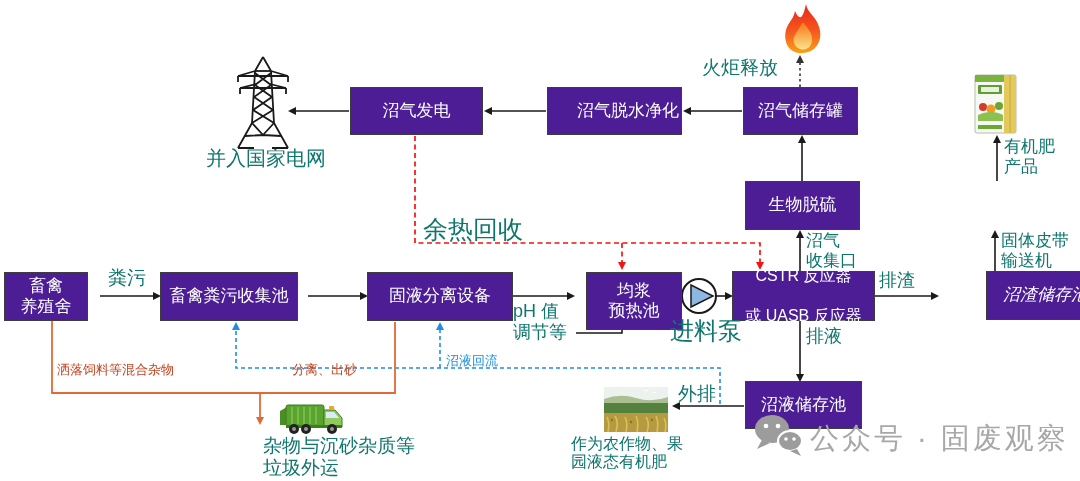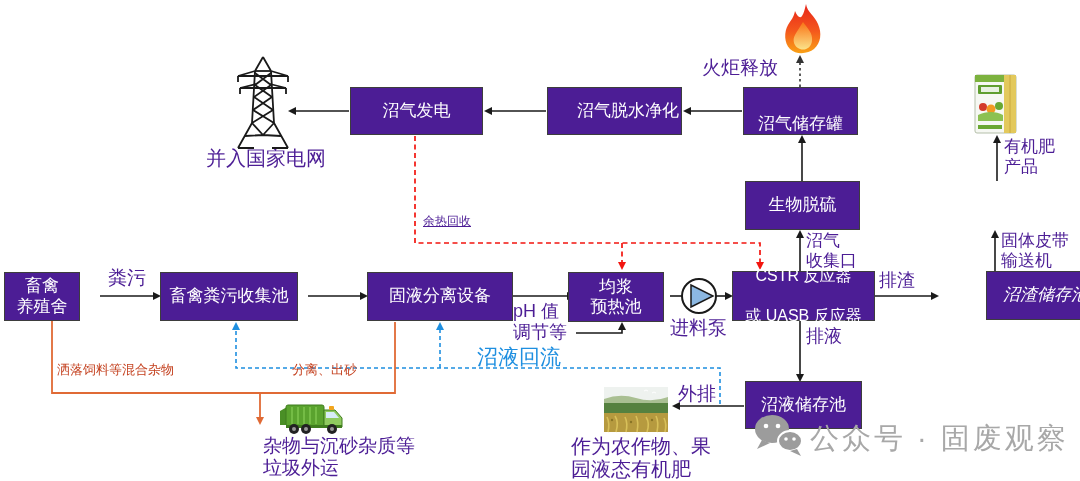--- a/index.html
+++ b/index.html
@@ -5,21 +5,21 @@
   html,body{margin:0;padding:0;background:#ffffff;}
   #canvas{
     position:relative;width:1080px;height:481px;background:#ffffff;overflow:hidden;
     font-family:"Liberation Sans","DejaVu Sans",sans-serif;
   }
   .box{
     position:absolute;background:#4c1d95;border:1.6px solid #3d3d3d;
     color:#ffffff;display:flex;flex-direction:column;align-items:center;justify-content:center;
     text-align:center;font-size:17px;line-height:1.18;box-sizing:border-box;white-space:nowrap;
   }
-  .lbl{position:absolute;color:#4c1d95;font-size:18px;line-height:1.15;white-space:nowrap;}
+  .lbl{position:absolute;color:#0f766e;font-size:18px;line-height:1.15;white-space:nowrap;}
   .lbl-big{font-size:20px;}
   .lbl-blue{color:#1e8fe0;}
   .lbl-orange{color:#c4411f;font-size:13px;}
   .lbl-sm2{font-size:17px;}
   .watermark{position:absolute;color:#a8a8a8;font-size:29px;letter-spacing:3px;white-space:nowrap;}
   svg{position:absolute;left:0;top:0;overflow:visible;}
   .icon{position:absolute;}
 </style>
 </head>
 <body>
@@ -89,85 +89,85 @@
       <path d="M260,393 L260,417"></path>
     </g>
     <polygon points="260,425 256,417 264,417" fill="#e06a35" stroke="none"></polygon>
 
     <g>
       <circle cx="699" cy="296" r="17" fill="#ffffff" stroke="#1a1a1a" stroke-width="2"></circle>
       <polygon points="691,285 691,307 713,296" fill="#8cb8e2" stroke="#1a1a1a" stroke-width="1.5"></polygon>
     </g>
   </svg>
 
-  <div class="box" style="left:4px;top:272px;width:76px;height:49px;">
+  <div class="box" style="left:4px;top:272px;width:84px;height:49px;">
     <span>畜禽</span>
     <span>养殖舍</span>
   </div>
   <div class="box" style="left:160px;top:272px;width:138px;height:49px;">
     <span>畜禽粪污收集池</span>
   </div>
   <div class="box" style="left:367px;top:272px;width:146px;height:49px;">
     <span>固液分离设备</span>
   </div>
-  <div class="box" style="left:568px;top:272px;width:96px;height:50px;">
+  <div class="box" style="left:586px;top:272px;width:96px;height:58px;">
     <span>均浆</span>
     <span>预热池</span>
   </div>
   <div class="box" style="left:732px;top:271px;width:143px;height:50px;font-size:16px;gap:21px;">
     <span>CSTR 反应器</span>
     <span>或 UASB 反应器</span>
   </div>
   <div class="box" style="left:986px;top:271px;width:119px;height:49px;font-style:italic;">
     <span>沼渣储存池</span>
   </div>
   <div class="box" style="left:745px;top:181px;width:115px;height:49px;">
     <span>生物脱硫</span>
   </div>
-  <div class="box" style="left:743px;top:87px;width:115px;height:48px;justify-content:flex-end;">
+  <div class="box" style="left:743px;top:87px;width:115px;height:48px;">
     <span>沼气储存罐</span>
   </div>
   <div class="box" style="left:547px;top:87px;width:135px;height:48px;padding-left:27px;">
     <span>沼气脱水净化</span>
   </div>
   <div class="box" style="left:350px;top:87px;width:133px;height:48px;">
     <span>沼气发电</span>
   </div>
   <div class="box" style="left:745px;top:381px;width:117px;height:48px;align-items:center;">
     <span>沼液储存池</span>
   </div>
 
   <div class="lbl" style="left:108px;top:267px;font-size:19px;">粪污</div>
   <div class="lbl lbl-big" style="left:206px;top:147px;">并入国家电网</div>
-  <div class="lbl" style="left:423px;top:215px;font-size:12px;text-decoration:underline;">余热回收</div>
+  <div class="lbl" style="left:423px;top:215px;font-size:25px;">余热回收</div>
   <div class="lbl" style="left:513px;top:301px;">
     <div>pH 值</div>
     <div>调节等</div>
   </div>
-  <div class="lbl" style="left:670px;top:317px;font-size:19px;">进料泵</div>
+  <div class="lbl" style="left:670px;top:317px;font-size:24px;">进料泵</div>
   <div class="lbl lbl-sm2" style="left:806px;top:231px;">
     <div>沼气</div>
     <div>收集口</div>
   </div>
   <div class="lbl" style="left:879px;top:270px;">排渣</div>
   <div class="lbl" style="left:806px;top:326px;">排液</div>
   <div class="lbl lbl-sm2" style="left:1001px;top:231px;">
     <div>固体皮带</div>
     <div>输送机</div>
   </div>
   <div class="lbl lbl-sm2" style="left:1004px;top:137px;">
     <div>有机肥</div>
     <div>产品</div>
   </div>
   <div class="lbl" style="left:702px;top:57px;font-size:19px;">火炬释放</div>
-  <div class="lbl lbl-blue" style="left:446px;top:345px;font-size:21px;margin-left:31px;">沼液回流</div>
+  <div class="lbl lbl-blue" style="left:446px;top:354px;font-size:13px;">沼液回流</div>
   <div class="lbl" style="left:678px;top:383px;font-size:19px;">外排</div>
   <div class="lbl lbl-orange" style="left:57px;top:363px;">洒落饲料等混合杂物</div>
   <div class="lbl lbl-orange" style="left:292px;top:363px;">分离、出砂</div>
-  <div class="lbl" style="left:571px;top:435px;font-size:20px;">
+  <div class="lbl" style="left:571px;top:435px;font-size:16px;">
     <div>作为农作物、果</div>
     <div>园液态有机肥</div>
   </div>
   <div class="lbl" style="left:263px;top:435px;font-size:19px;">
     <div>杂物与沉砂杂质等</div>
     <div>垃圾外运</div>
   </div>
 
   <svg class="icon" style="left:752px;top:412px;" width="52" height="46" viewBox="0 0 52 46">
     <ellipse cx="20" cy="17" rx="17" ry="14" fill="#9c9c9c"></ellipse>

